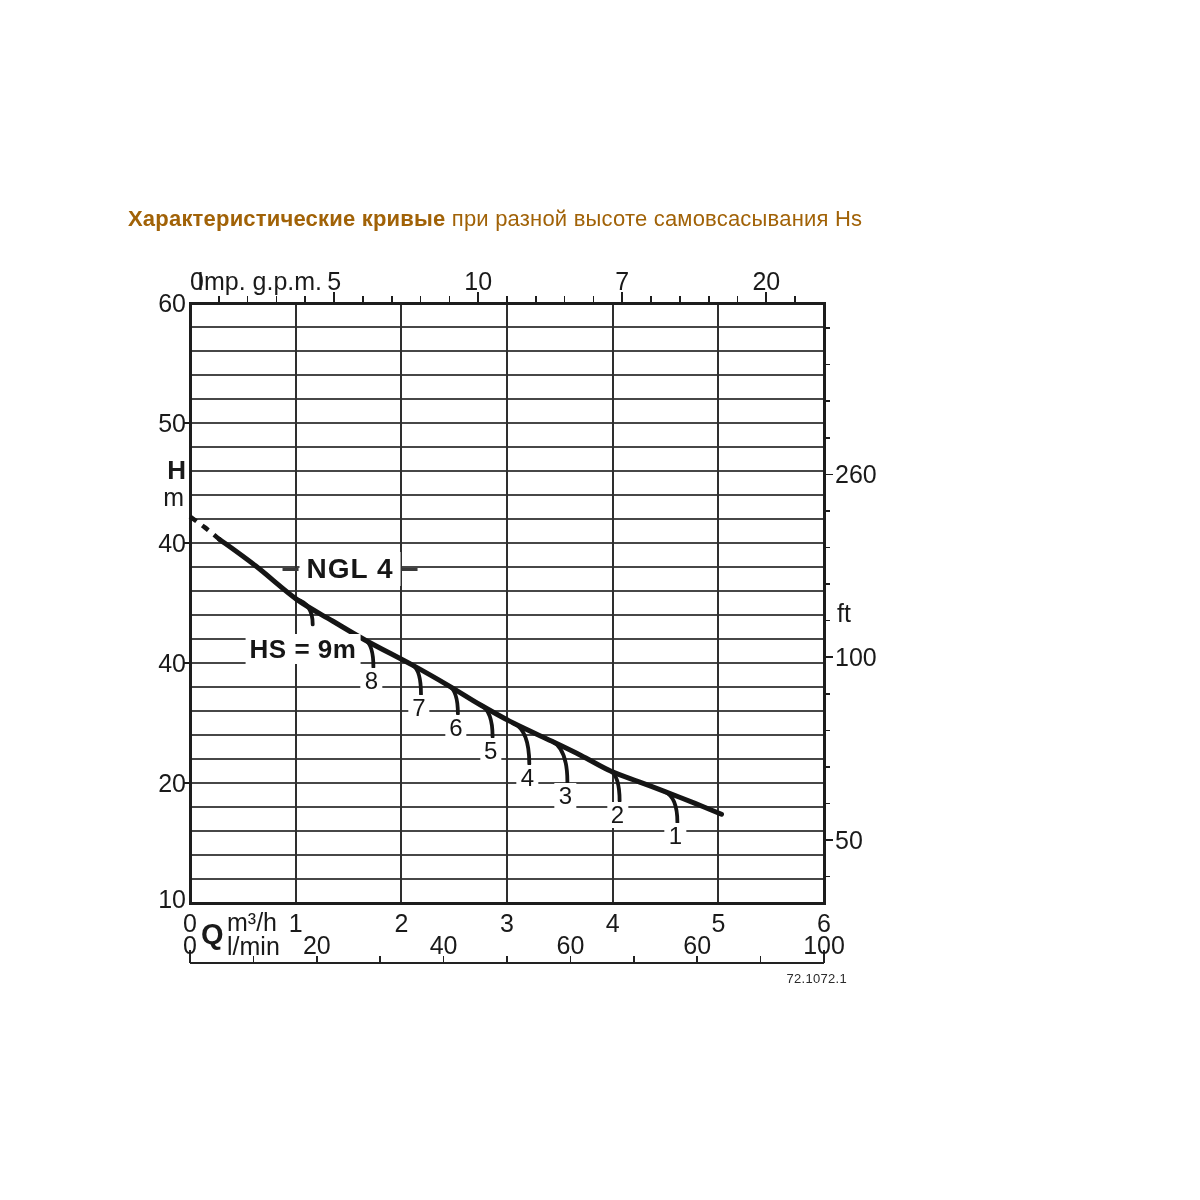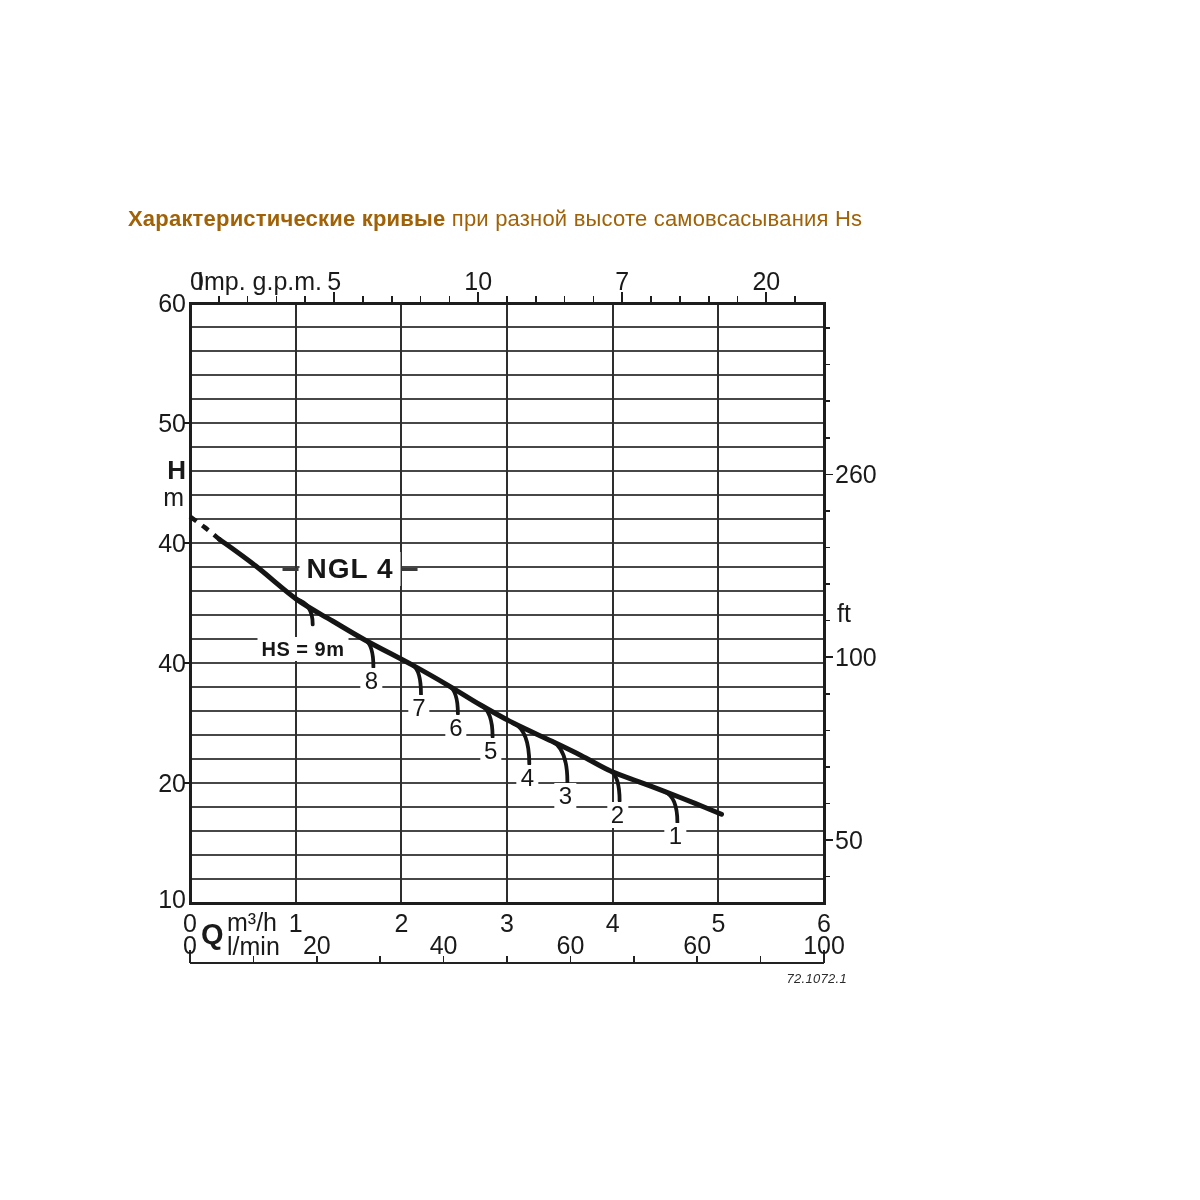--- a/index.html
+++ b/index.html
@@ -20,21 +20,21 @@
   .q-symbol{font-size:29px;font-weight:700;}
   .h-symbol{font-size:26px;font-weight:700;}
 
   .curve-label{position:absolute;transform:translate(-50%,-50%);background:#ffffff;
                line-height:1;padding:2px 4px;white-space:nowrap;color:#161616;}
   .ngl-label{font-size:28px;font-weight:700;letter-spacing:1px;padding:3px 7px;}
   .ngl-label::before,.ngl-label::after{content:"";position:absolute;top:50%;width:16px;height:3px;
                background:#3a3a3a;margin-top:-1px;}
   .ngl-label::before{left:-17px;}
   .ngl-label::after{right:-17px;}
-  .hs-label{font-size:20px;font-weight:700;letter-spacing:0.5px;}
+  .hs-label{font-size:26px;font-weight:700;letter-spacing:0.5px;}
   .branch-num{font-size:24px;padding:1px 4px;}
 
   .figure-code{position:absolute;transform:translate(-100%,-50%);font-size:13px;color:#2b2b2b;
                letter-spacing:0.3px;}
 </style>
 </head>
 <body>
 
 <div class="page">
 
@@ -138,21 +138,21 @@
       <path d="M610.6,771.0 C618.2,775.5 619.6,789.0 619.6,801.0" fill="none" stroke="#151515" stroke-width="3.8" stroke-linecap="round"></path>
       <path d="M664.4,791.4 C675.5,796.0 677.4,810.0 677.4,822.4" fill="none" stroke="#151515" stroke-width="3.8" stroke-linecap="round"></path>
     </svg>
 
   <div class="overlay" id="overlay">
 
     <div class="curve-label ngl-label" style="left:350px;top:569px;">NGL 4</div>
 
     <div class="curve-label hs-label" style="left:303px;top:649px;">HS = 9m</div>
 
-    <div class="figure-code" style="left:847px;top:978px;font-style:italic;">72.1072.1</div>
+    <div class="figure-code" style="left:847px;top:978px;">72.1072.1</div>
   <div class="curve-label branch-num" style="left: 371.407px; top: 681.2px;">8</div>
       <div class="curve-label branch-num" style="left: 418.957px; top: 708.4px;">7</div>
       <div class="curve-label branch-num" style="left: 455.883px; top: 727.8px;">6</div>
       <div class="curve-label branch-num" style="left: 490.583px; top: 751px;">5</div>
       <div class="curve-label branch-num" style="left: 527.34px; top: 778px;">4</div>
       <div class="curve-label branch-num" style="left: 565.38px; top: 796px;">3</div>
       <div class="curve-label branch-num" style="left: 617.553px; top: 815px;">2</div>
       <div class="curve-label branch-num" style="left: 675.443px; top: 836.4px;">1</div>
       <div class="axlab" style="left: 197px; top: 281px;">0</div>
       <div class="axlab" style="left: 334.091px; top: 281px;">5</div>

